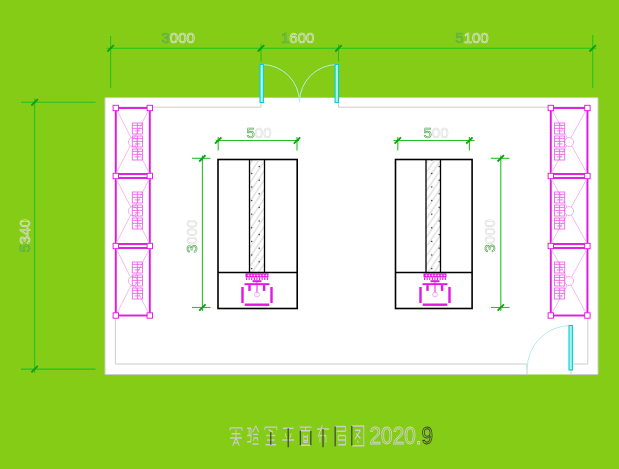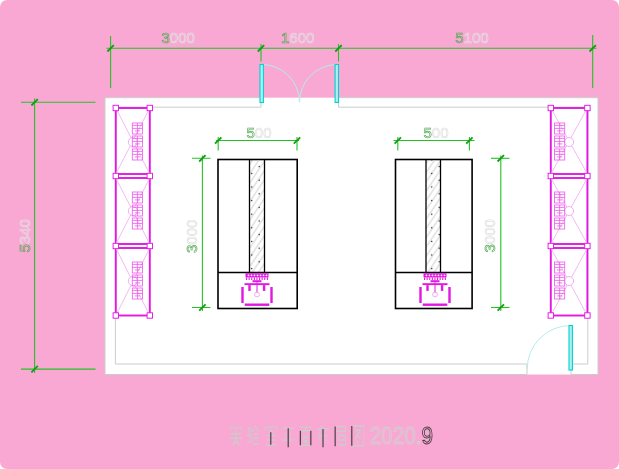--- a/index.html
+++ b/index.html
@@ -1,17 +1,17 @@
 <!DOCTYPE html>
 <html><head>
 <meta charset="utf-8">
 <style>
 html,body{margin:0;padding:0;background:#fff;}
-#page{position:relative;width:619px;height:469px;background:#f9a8d4;overflow:hidden;
-font-family:"Liberation Sans", sans-serif;border-radius:7px;}
+#page{position:relative;width:619px;height:469px;background:#84cc16;overflow:hidden;
+font-family:"Liberation Sans", sans-serif;}
 svg{position:absolute;left:0;top:0;}
 text{font-family:"Liberation Sans", sans-serif;}
 </style>
 </head>
 <body>
 <div id="page">
 <svg width="619" height="469" viewBox="0 0 619 469">
 <defs>
 <pattern id="hl" width="6.4" height="5.2" patternUnits="userSpaceOnUse" patternTransform="rotate(-56)">
 <line x1="-1" y1="2.6" x2="7.4" y2="2.6" stroke="#c2c2c2" stroke-width="0.8"></line>

